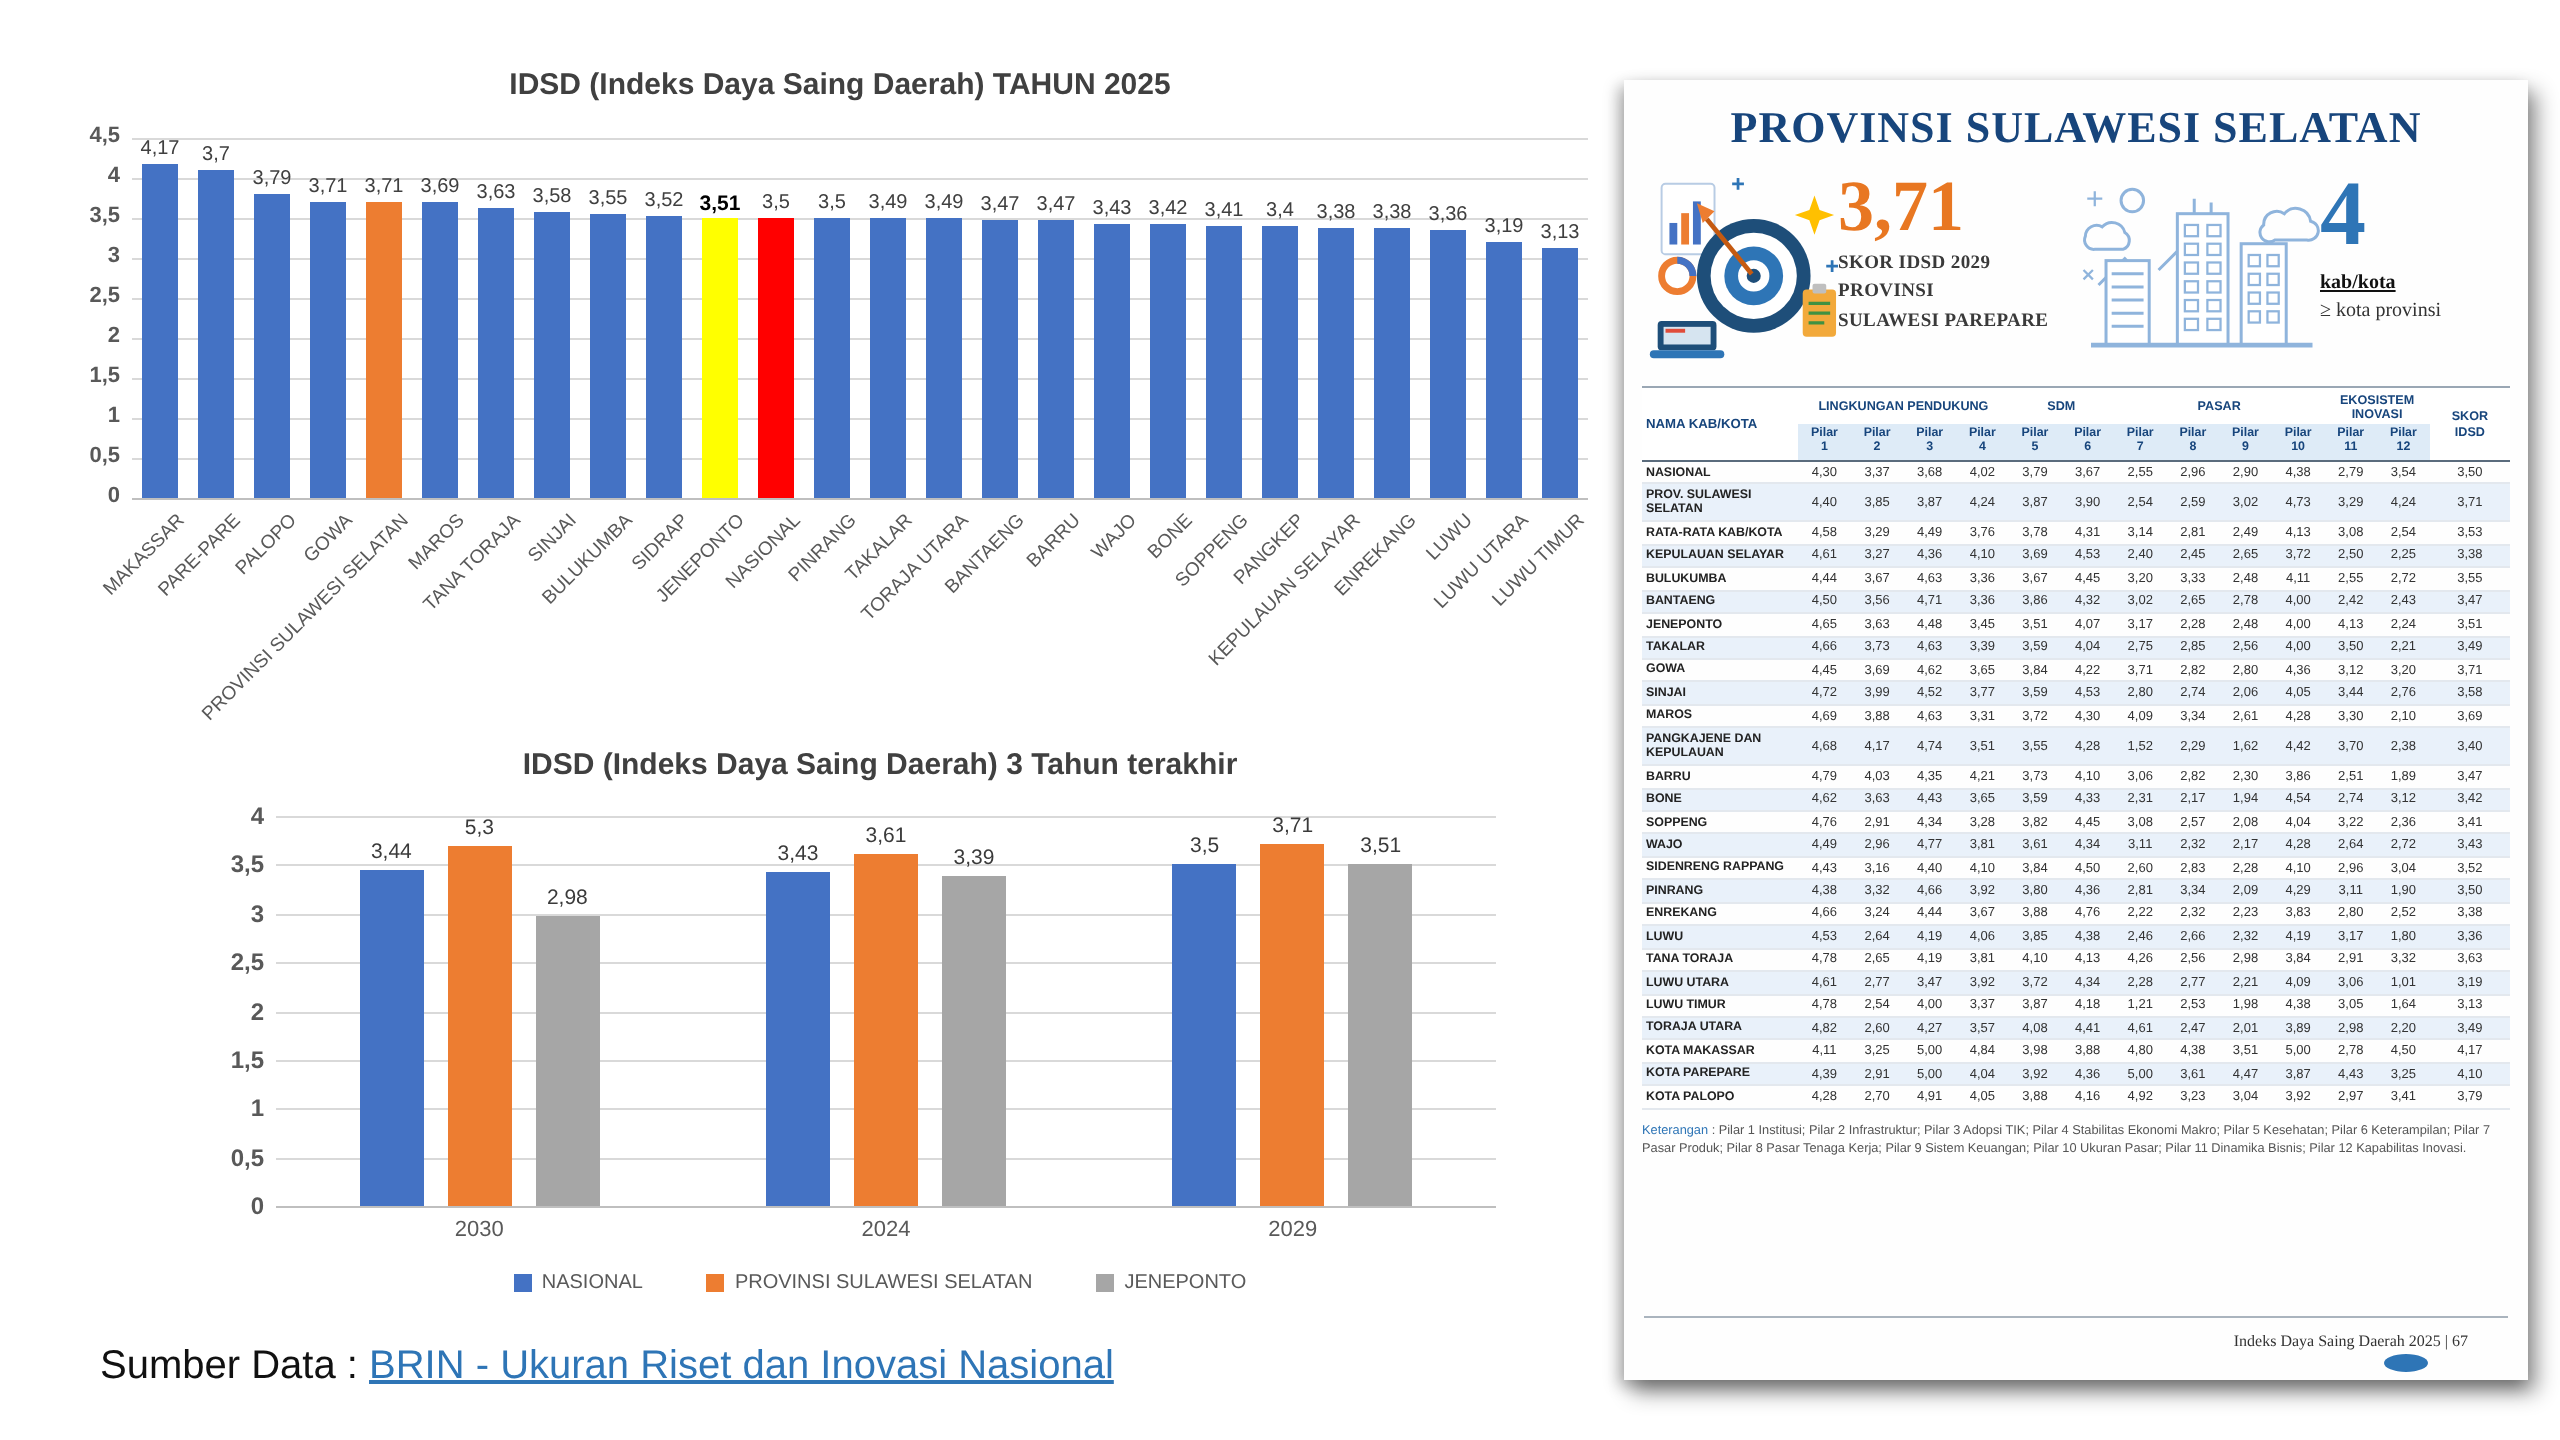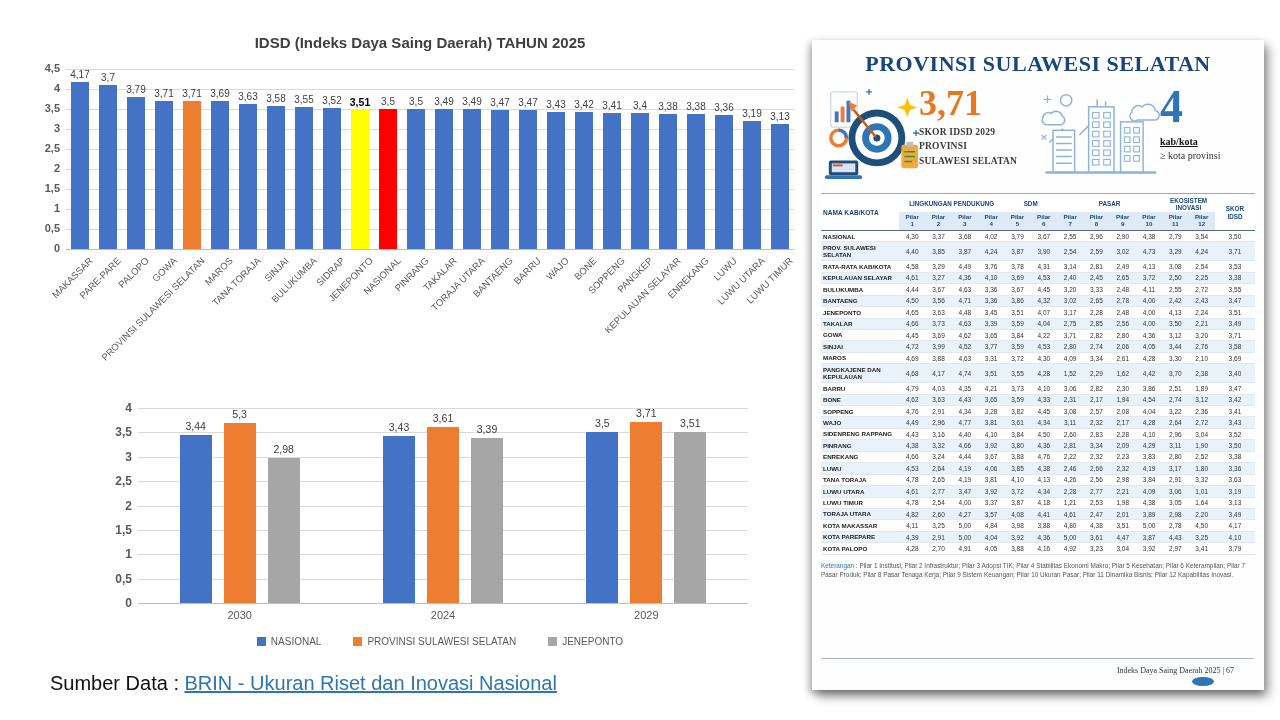--- a/index.html
+++ b/index.html
@@ -193,20 +193,21 @@
         <div class="xl" style="left: 607px;">PANGKEP</div>
         <div class="xl" style="left: 635px;">KEPULAUAN SELAYAR</div>
         <div class="xl" style="left: 663px;">ENREKANG</div>
         <div class="xl" style="left: 691px;">LUWU</div>
         <div class="xl" style="left: 719px;">LUWU UTARA</div>
         <div class="xl" style="left: 747px;">LUWU TIMUR</div>
       </div>
   </div>
 
   <div id="chart2" class="chart">
+    <div class="chart-title">IDSD (Indeks Daya Saing Daerah) 3 Tahun terakhir</div>
     <div class="yaxis">
         <div class="ytick" style="top: 33px;">4</div>
         <div class="ytick" style="top: 57px;">3,5</div>
         <div class="ytick" style="top: 82px;">3</div>
         <div class="ytick" style="top: 106px;">2,5</div>
         <div class="ytick" style="top: 131px;">2</div>
         <div class="ytick" style="top: 155px;">1,5</div>
         <div class="ytick" style="top: 179px;">1</div>
         <div class="ytick" style="top: 204px;">0,5</div>
         <div class="ytick" style="top: 228px;">0</div>
@@ -294,21 +295,21 @@
             <rect x="82" y="60" width="17" height="24" rx="2" fill="#F2A93B"></rect>
             <rect x="87" y="57" width="7" height="5" rx="1" fill="#BFBFBF"></rect>
             <path d="M85 67 h11 M85 72 h11 M85 77 h8" stroke="#3F9142" stroke-width="1.6"></path>
           </svg>
         </span>
         <span>
           <div class="score-num">3,71</div>
           <div class="score-cap">
             <div>SKOR IDSD 2029</div>
             <div>PROVINSI</div>
-            <div>SULAWESI SELATAN</div>
+            <div>SULAWESI PAREPARE</div>
           </div>
         </span>
       </div>
 
       <div class="stat">
         <span class="stat-icon">
           <svg width="122" height="100" viewBox="0 0 130 100" fill="none" stroke="#8FB4DC" stroke-width="1.6">
             <circle cx="30" cy="13" r="6"></circle>
             <path d="M6 12 h8 M10 8 v8" stroke-width="1.2"></path>
             <path d="M4 50 l5 5 M9 50 l-5 5" stroke-width="1.2"></path>

